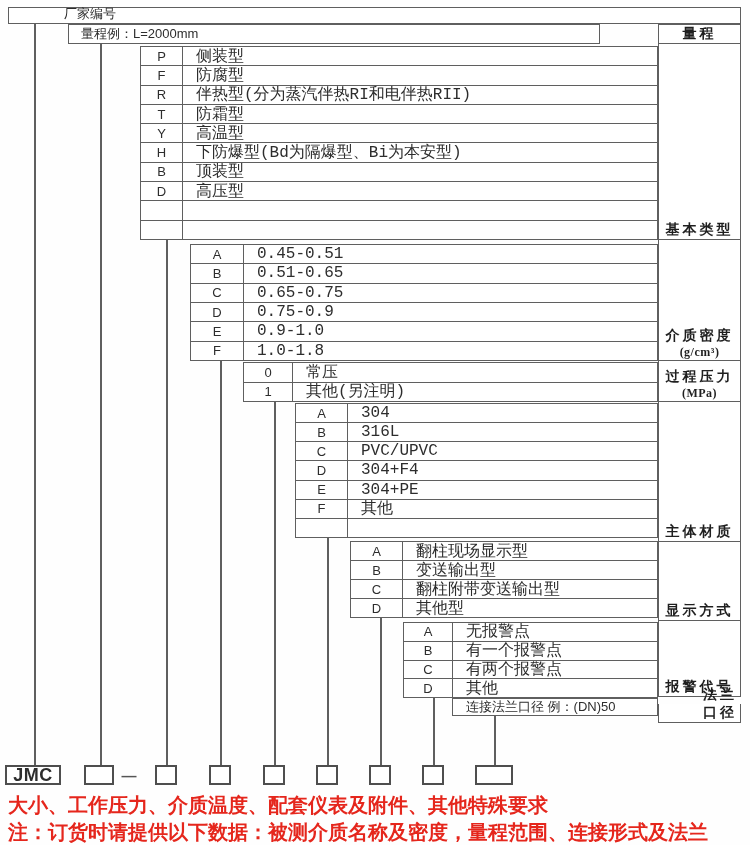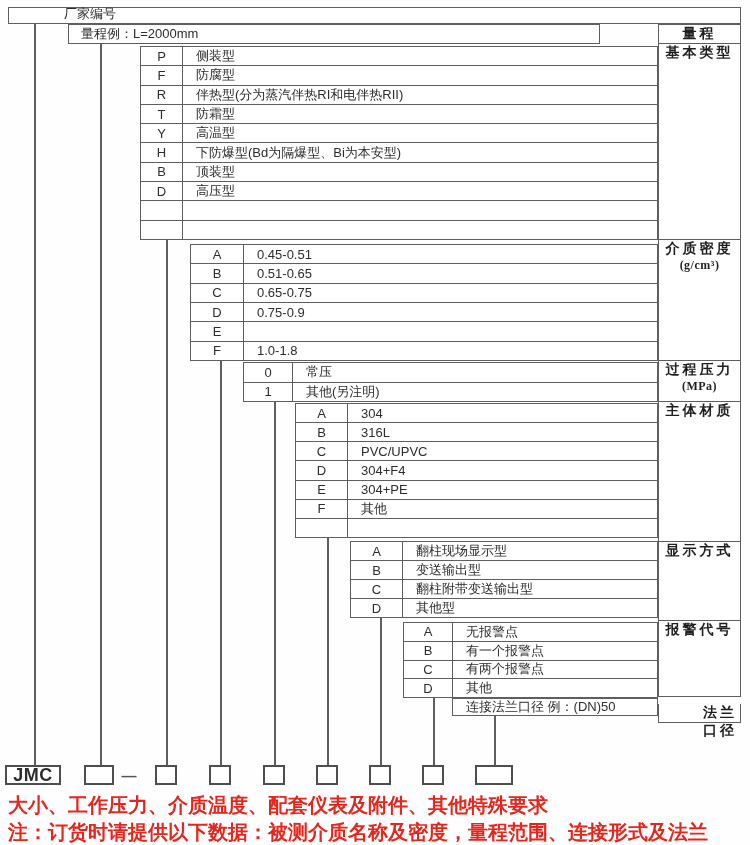--- a/index.html
+++ b/index.html
@@ -15,21 +15,21 @@
   
   .cell{position:absolute;border:1px solid var(--ln);box-sizing:border-box;background:#fff;
         display:flex;align-items:center;font-size:13px;}
   
   .blk{position:absolute;border:1px solid var(--ln);box-sizing:border-box;background:#fff;
        display:flex;flex-direction:column;}
   .trow{flex:1;display:flex;border-top:1px solid var(--ln);min-height:0;}
   .trow:first-child{border-top:none;}
   .code{display:flex;align-items:center;justify-content:center;border-right:1px solid var(--ln);
         font-size:13px;flex:0 0 auto;box-sizing:border-box;}
-  .desc{display:flex;align-items:center;padding-left:13px;font-size:13px;flex:1;white-space:nowrap;overflow:hidden;}
+  .desc{display:flex;align-items:center;padding-left:13px;font-size:16px;flex:1;white-space:nowrap;overflow:hidden;font-family:Liberation Mono, monospace;}
   #blk-basic   {left:140px;top:46px; width:518px;height:194px;}
   #blk-basic .code{width:42px;}
   #blk-density {left:190px;top:244px;width:468px;height:117px;}
   #blk-density .code{width:53px;}
   #blk-pressure{left:243px;top:362px;width:415px;height:40px;}
   #blk-pressure .code{width:49px;}
   #blk-material{left:295px;top:403px;width:363px;height:135px;}
   #blk-material .code{width:52px;}
   #blk-display {left:350px;top:541px;width:308px;height:77px;}
   #blk-display .code{width:52px;}
@@ -39,21 +39,21 @@
   #row-manufacturer{left:8px;top:7px;width:733px;height:17px;align-items:flex-end;}
   #row-manufacturer .lbl{padding-left:55px;}
   #row-range{left:68px;top:24px;width:532px;height:20px;}
   #row-range .lbl{padding-left:12px;}
   
   #row-flange{left:452px;top:698px;width:206px;height:18px;}
   #row-flange .lbl{padding-left:13px;}
   
   .side{position:absolute;left:658px;width:83px;border:1px solid var(--ln);border-top:none;
         box-sizing:border-box;background:#fff;display:flex;flex-direction:column;
-        align-items:center;justify-content:flex-start;
+        align-items:center;justify-content:flex-end;
         font-family:"Liberation Serif","DejaVu Serif",serif;font-weight:700;
         font-size:14px;letter-spacing:3px;color:#1f1f1f;}
   .side .unit{font-size:12px;letter-spacing:0.5px;margin-top:0;}
   #side-range   {top:24px; height:20px;border-top:1px solid var(--ln);}
   #side-basic   {top:44px; height:196px;font-family:Liberation Mono, monospace;}
   #side-density {top:240px;height:121px;}
   #side-pressure{top:361px;height:41px;}
   #side-material{top:402px;height:140px;}
   #side-display {top:542px;height:79px;}
   #side-alarm   {top:621px;height:76px;}
@@ -153,20 +153,21 @@
       <div class="trow">
         <div class="code">C</div>
         <div class="desc">0.65-0.75</div>
       </div>
       <div class="trow">
         <div class="code">D</div>
         <div class="desc">0.75-0.9</div>
       </div>
       <div class="trow">
         <div class="code">E</div>
+        <div class="desc">0.9-1.0</div>
       </div>
       <div class="trow">
         <div class="code">F</div>
         <div class="desc">1.0-1.8</div>
       </div>
     </div>
   <div class="blk" id="blk-pressure">
       <div class="trow">
         <div class="code">0</div>
         <div class="desc">常压</div>

